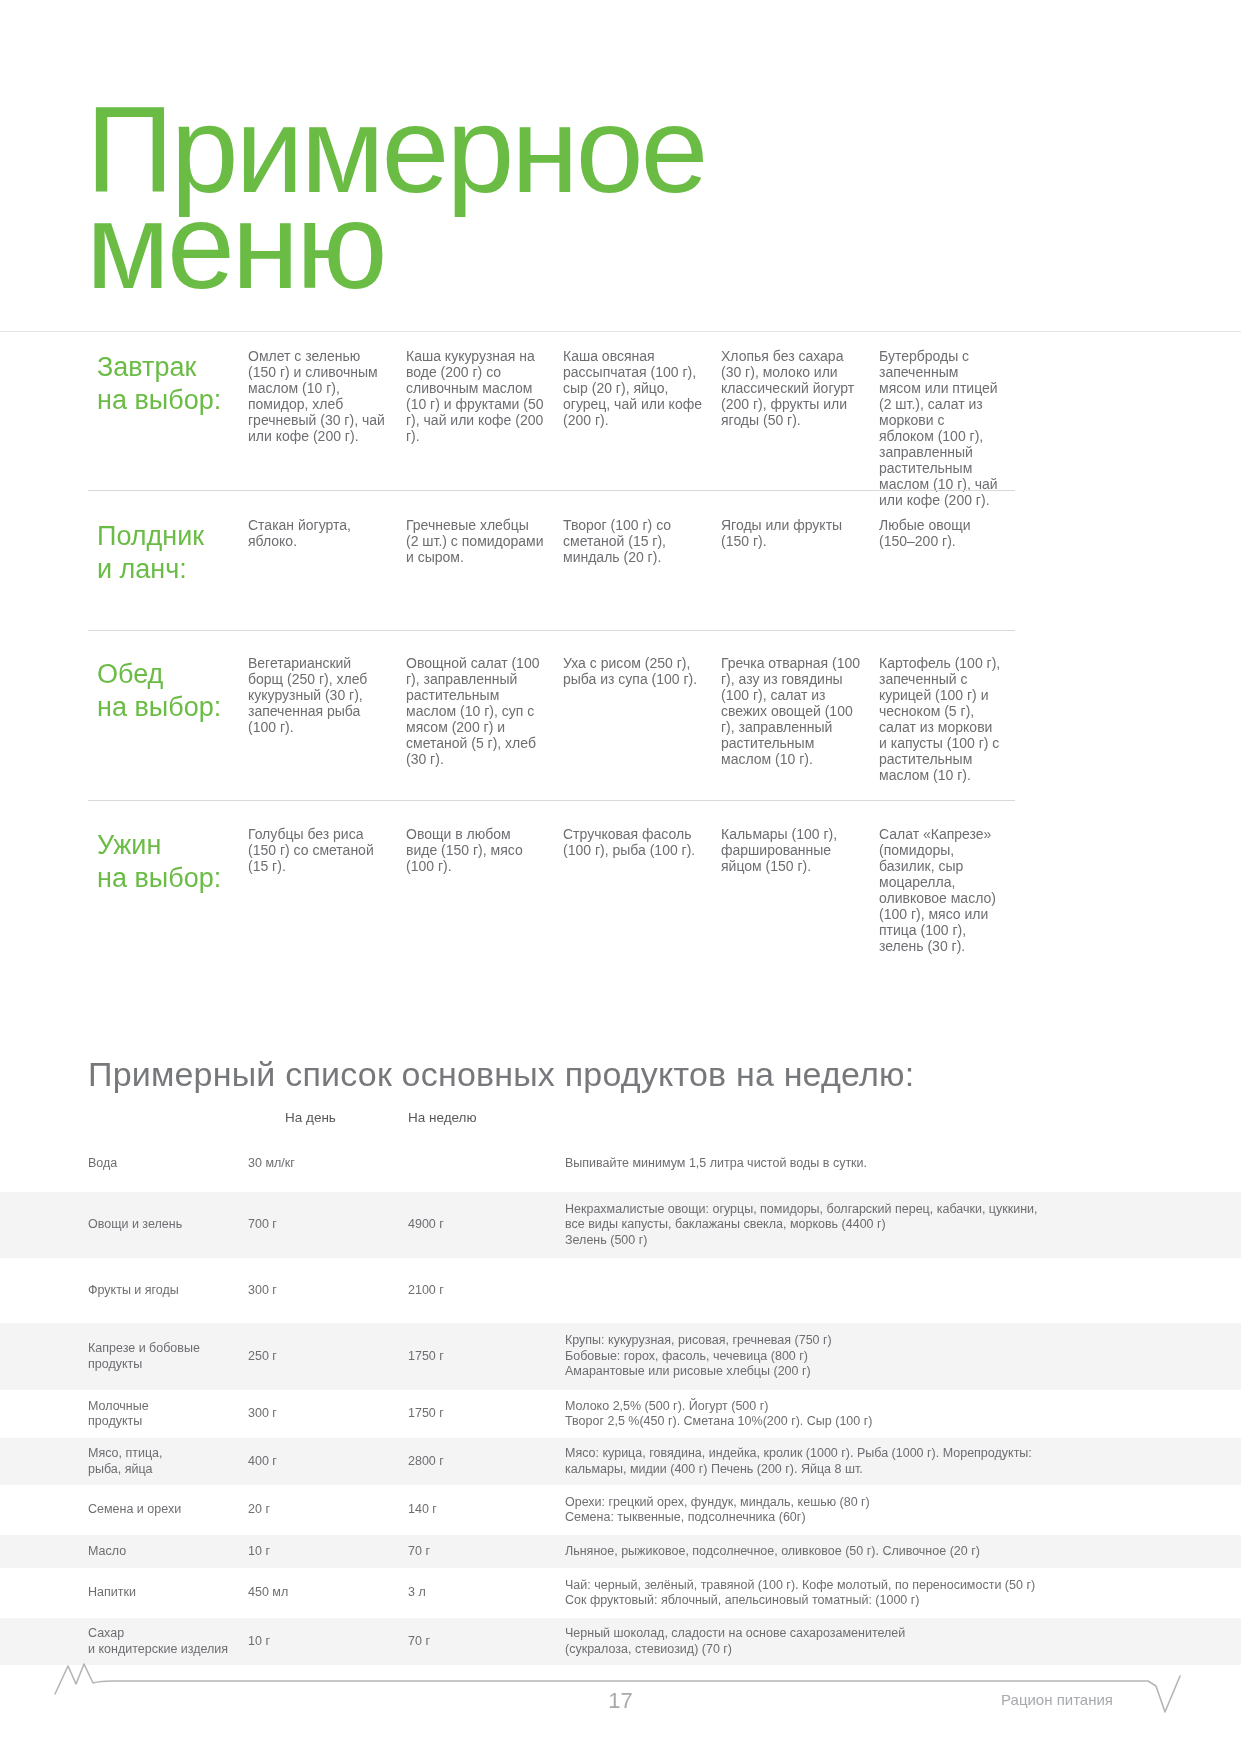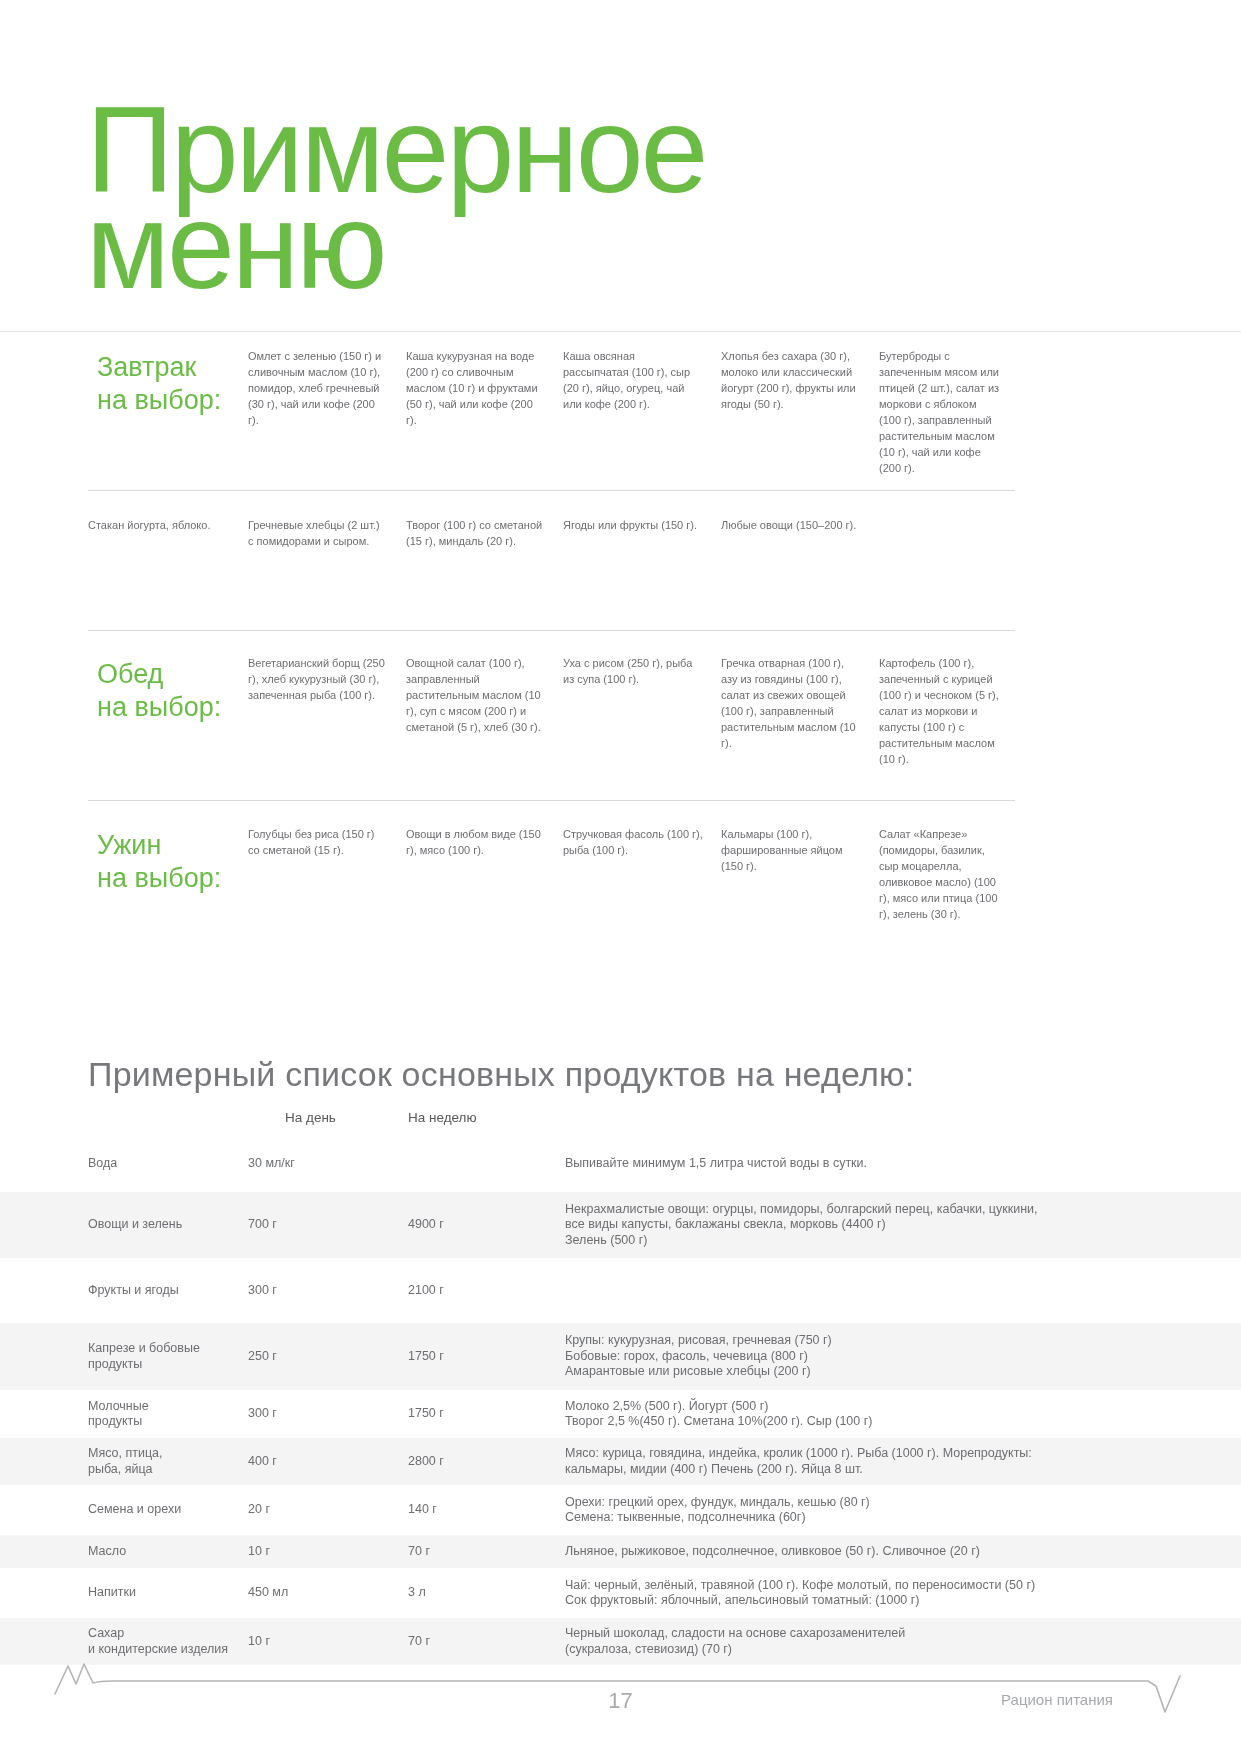--- a/index.html
+++ b/index.html
@@ -22,21 +22,21 @@
   .menu-section{
     position:absolute;left:88px;width:931px;
     display:grid;grid-template-columns:160px 158px 157px 158px 158px 140px;
     align-items:start;
   }
   .menu-section .label{
     margin:9px;font-size:27px;line-height:33px;font-weight:400;
     color:var(--accent-green,#6abc45);white-space:pre-line;
   }
   .menu-section .opt{
-    margin:0;padding:6px 18px 0 0;font-size:11px;line-height:16px;color:var(--text-gray,#6d6e71);
+    margin:0;padding:6px 18px 0 0;font-size:14px;line-height:16px;color:var(--text-gray,#6d6e71);
   }
   
   .products-title{
     position:absolute;left:88px;top:1056px;margin:0;
     font-size:34px;line-height:36px;font-weight:400;color:#77787b;letter-spacing:0.2px;
   }
   .col-head{position:absolute;top:1110px;font-size:13.5px;font-weight:400;color:#58595b;}
   .col-head.day{left:248px;margin-left:37px;}
   .col-head.week{left:408px;}
   .ptable{position:absolute;left:0;top:1136px;width:1241px;}
@@ -77,20 +77,22 @@
     <p class="opt">Омлет с зеленью (150 г) и сливочным маслом (10 г), помидор, хлеб гречневый (30 г), чай или кофе (200 г).</p>
     <p class="opt">Каша кукурузная на воде (200 г) со сливочным маслом (10 г) и фруктами (50 г), чай или кофе (200 г).</p>
     <p class="opt">Каша овсяная рассыпчатая (100 г), сыр (20 г), яйцо, огурец, чай или кофе (200 г).</p>
     <p class="opt">Хлопья без сахара (30 г), молоко или классический йогурт (200 г), фрукты или ягоды (50 г).</p>
     <p class="opt">Бутерброды с запеченным мясом или птицей (2 шт.), салат из моркови с яблоком (100 г), заправленный растительным маслом (10 г), чай или кофе (200 г).</p>
   </section>
 
   <div class="hr inner" style="top:490px"></div>
 
   <section class="menu-section" style="top:511px">
+    <h2 class="label">Полдник
+и ланч:</h2>
     <p class="opt">Стакан йогурта, яблоко.</p>
     <p class="opt">Гречневые хлебцы (2 шт.) с помидорами и сыром.</p>
     <p class="opt">Творог (100 г) со сметаной (15 г), миндаль (20 г).</p>
     <p class="opt">Ягоды или фрукты (150 г).</p>
     <p class="opt">Любые овощи (150–200 г).</p>
   </section>
 
   <div class="hr inner" style="top:630px"></div>
 
   <section class="menu-section" style="top:649px">

